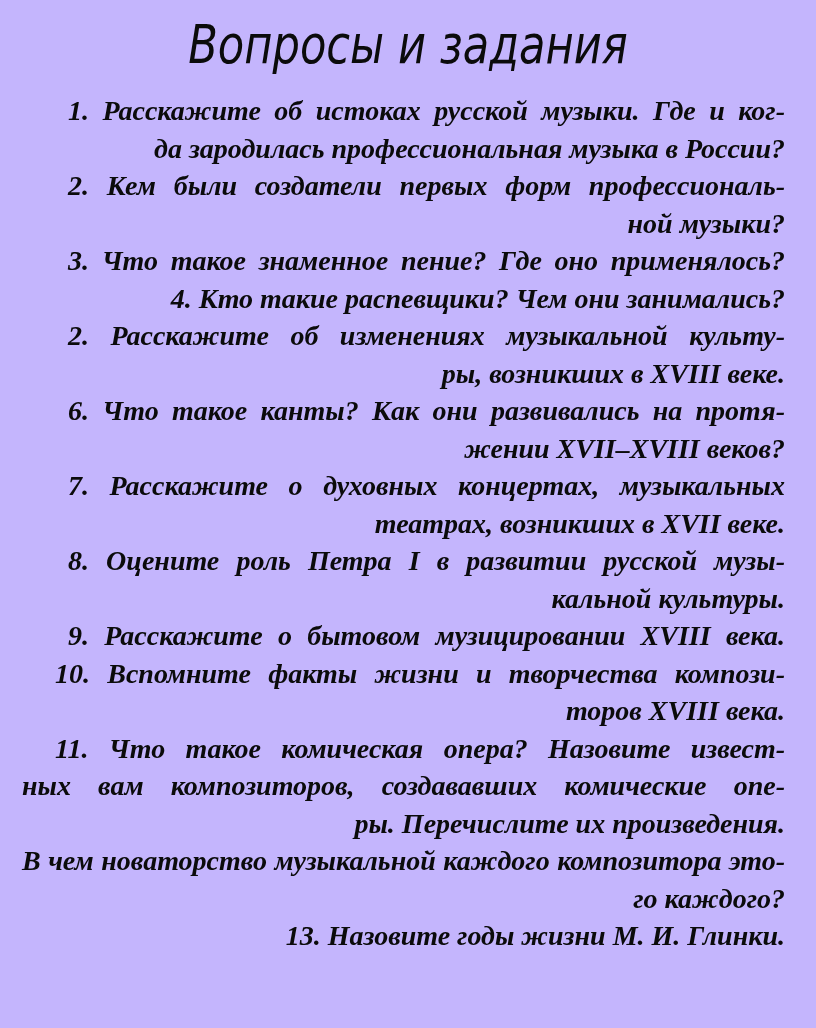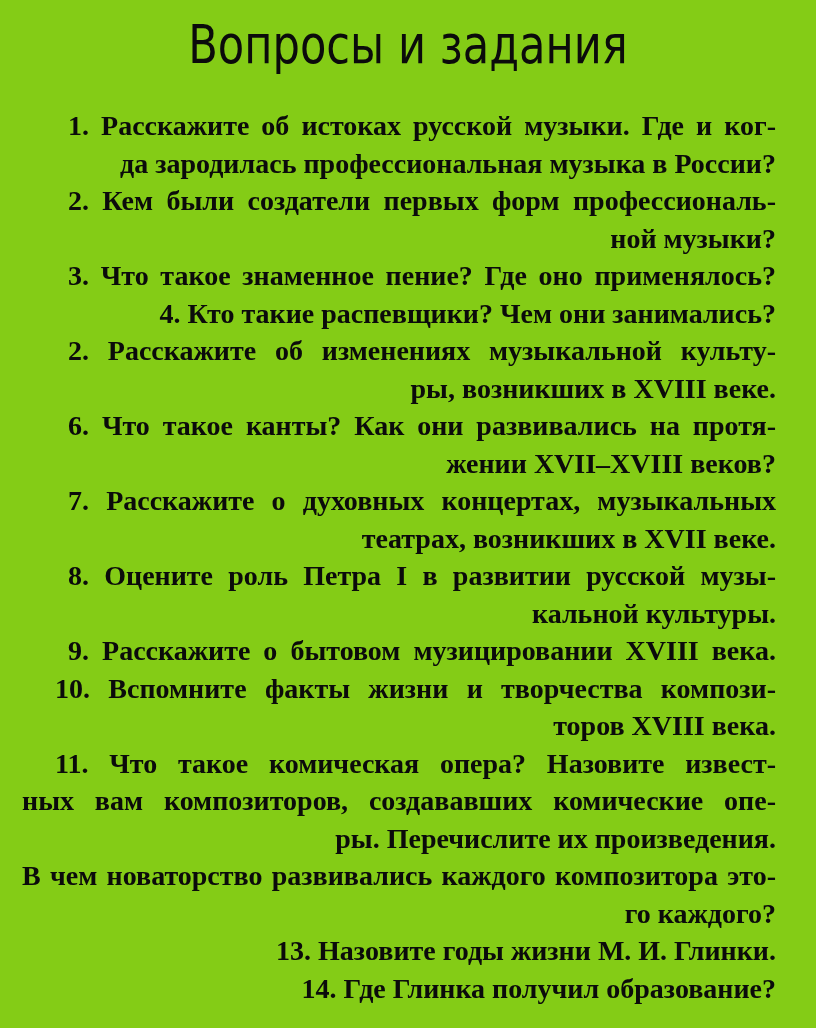--- a/index.html
+++ b/index.html
@@ -4,39 +4,40 @@
 <style>
   html, body {
     margin: 0;
     padding: 0;
     background: #ffffff;
   }
   .page {
     position: relative;
     width: 816px;
     height: 1028px;
-    background: #84cc16;
+    background: #c4b5fd;
     overflow: hidden;
     color: #0b0b0b;
+    font-style: italic;
   }
   .page-title {
     margin: 14px 0 0 0;
     font-family: "DejaVu Sans", "Liberation Sans", sans-serif;
     font-weight: normal;
     font-size: 54px;
     line-height: 62px;
     text-align: center;
     color: #0b0b0b;
     transform: scaleX(0.80);
     transform-origin: 50% 50%;
     white-space: nowrap;
   }
   .questions {
-    margin-top: 31px;
-    padding: 0 40px 0 22px;
+    margin-top: 16px;
+    padding: 0 31px 0 22px;
     font-family: "Liberation Serif", "DejaVu Serif", serif;
     font-weight: bold;
     font-size: 28px;
     line-height: 37.5px;
     color: #0b0b0b;
   }
   .q { margin: 0; padding: 0; }
   .ln { display: block; text-align: right; }
   .first  { text-indent: 46px; }
   .first2 { text-indent: 33px; }
@@ -101,26 +102,23 @@
       <span class="ln">торов XVIII века.</span>
     </p>
 
     <p class="q">
       <span class="ln first2 just">11. Что такое комическая опера? Назовите извест-</span>
       <span class="ln just">ных вам композиторов, создававших комические опе-</span>
       <span class="ln">ры. Перечислите их произведения.</span>
     </p>
 
     <p class="q">
-      <span class="ln just">В чем новаторство развивались каждого композитора это-</span>
+      <span class="ln just">В чем новаторство музыкальной каждого композитора это-</span>
       <span class="ln">го каждого?</span>
     </p>
 
     <p class="q">
       <span class="ln first2">13. Назовите годы жизни М. И. Глинки.</span>
     </p>
 
-    <p class="q">
-      <span class="ln first2">14. Где Глинка получил образование?</span>
-    </p>
 
   </section>
 </div>
 
 </body></html>

